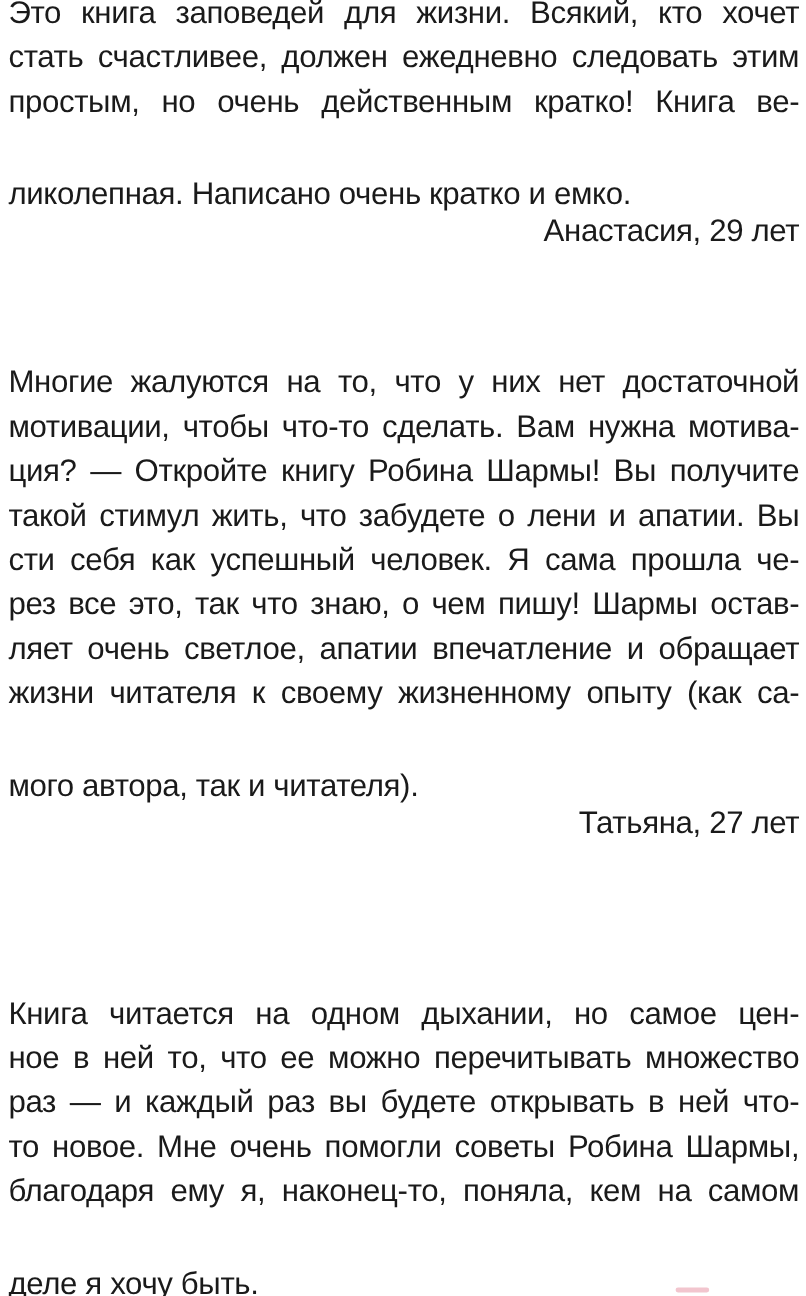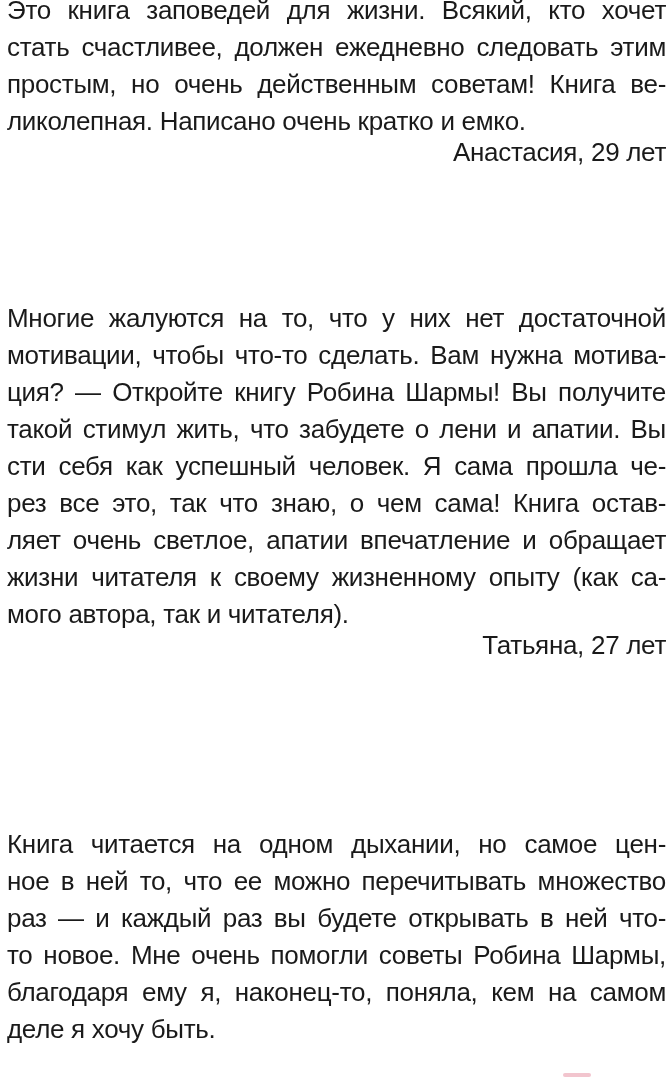--- a/index.html
+++ b/index.html
@@ -31,20 +31,21 @@
     font-size: 26px;
     line-height: 37px;
     letter-spacing: -0.3px;
     white-space: normal;
     text-align: justify;
     text-align-last: justify;
   }
   .line.last {
     text-align: justify;
     text-align-last: left;
+    margin-top: 40px;
   }
   .signature {
     font-size: 26px;
     line-height: 37px;
     letter-spacing: -0.3px;
     text-align: right;
     margin-top: -6px;
   }
   .pink-mark {
     position: absolute;
@@ -57,34 +58,34 @@
 </style>
 </head>
 <body style="background: rgb(255, 255, 255); color: rgb(26, 26, 26);">
 
 <main class="book-page">
 
   <section class="review r1">
     <div class="lines">
         <div class="line">Это книга заповедей для жизни. Всякий, кто хочет</div>
         <div class="line">стать счастливее, должен ежедневно следовать этим</div>
-        <div class="line">простым, но очень действенным советам! Книга ве-</div>
+        <div class="line">простым, но очень действенным кратко! Книга ве-</div>
         <div class="line last">ликолепная. Написано очень кратко и емко.</div>
       </div>
     <div class="signature">Анастасия, 29 лет</div>
   </section>
 
   <section class="review r2">
     <div class="lines">
         <div class="line">Многие жалуются на то, что у них нет достаточной</div>
         <div class="line">мотивации, чтобы что-то сделать. Вам нужна мотива-</div>
         <div class="line">ция? — Откройте книгу Робина Шармы! Вы получите</div>
         <div class="line">такой стимул жить, что забудете о лени и апатии. Вы</div>
         <div class="line">сти себя как успешный человек. Я сама прошла че-</div>
-        <div class="line">рез все это, так что знаю, о чем сама! Книга остав-</div>
+        <div class="line">рез все это, так что знаю, о чем пишу! Шармы остав-</div>
         <div class="line">ляет очень светлое, апатии впечатление и обращает</div>
         <div class="line">жизни читателя к своему жизненному опыту (как са-</div>
         <div class="line last">мого автора, так и читателя).</div>
       </div>
     <div class="signature">Татьяна, 27 лет</div>
   </section>
 
   <section class="review r3">
     <div class="lines">
         <div class="line">Книга читается на одном дыхании, но самое цен-</div>

